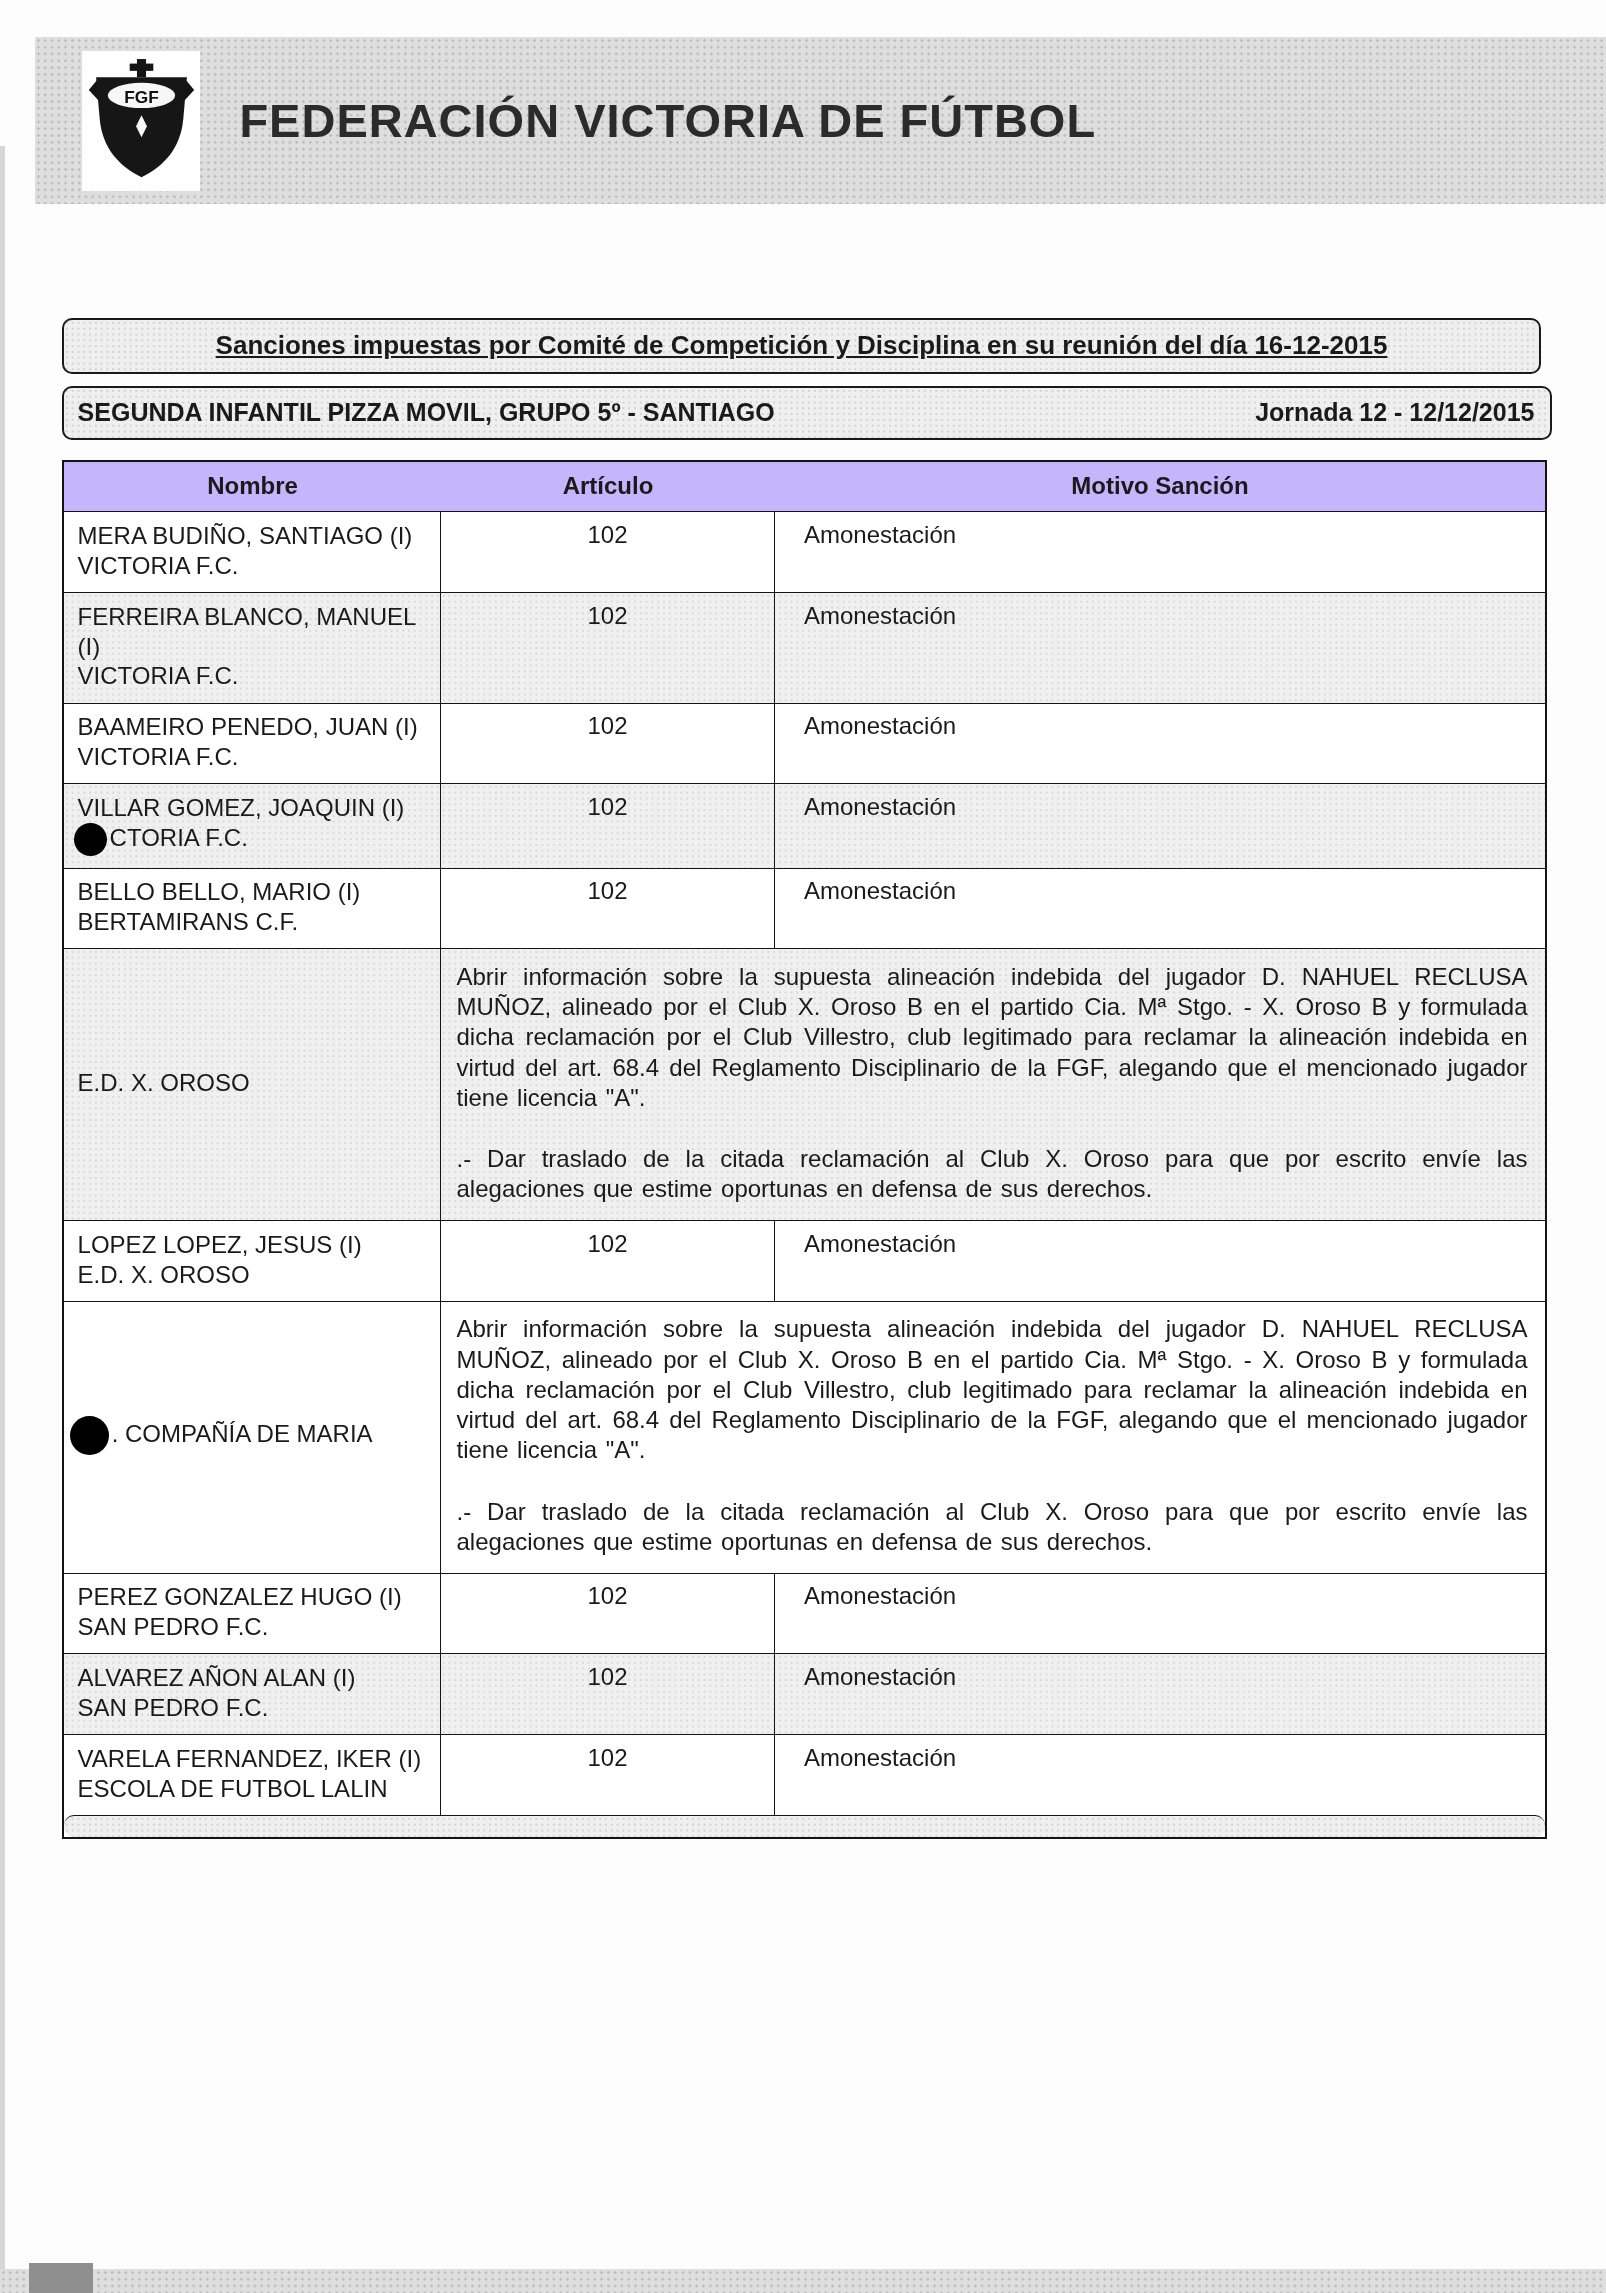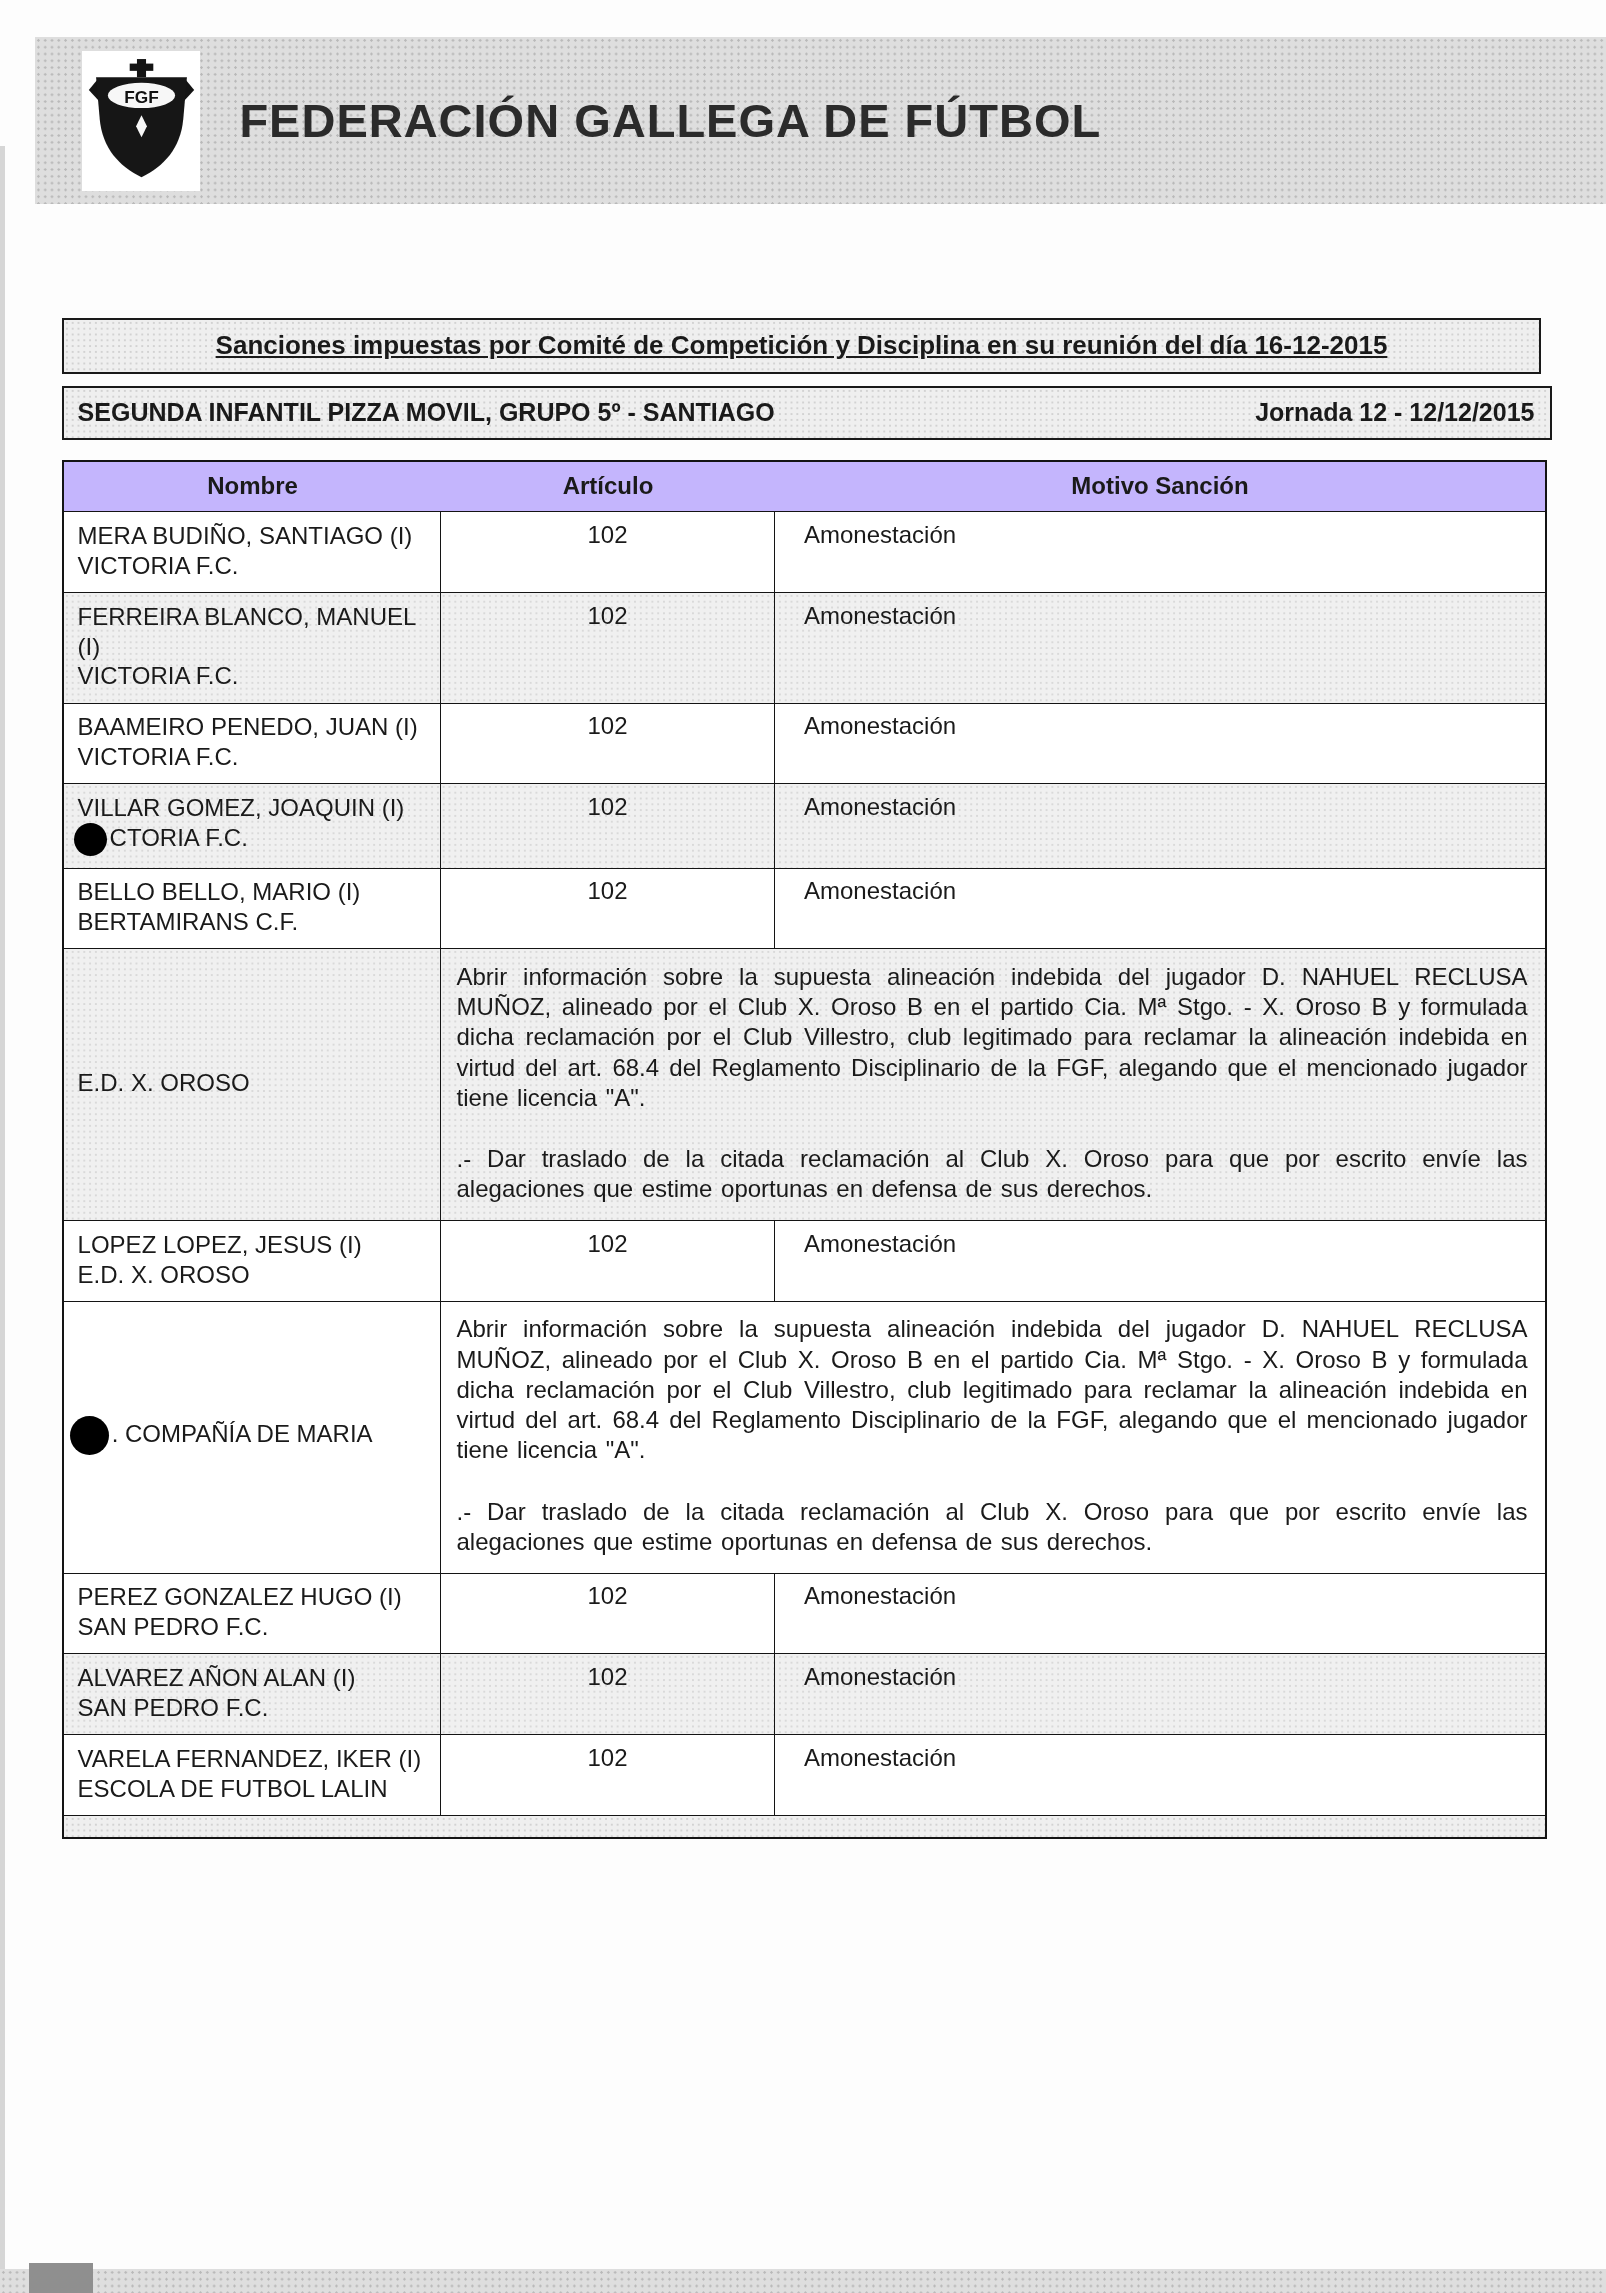--- a/index.html
+++ b/index.html
@@ -15,20 +15,21 @@
   .halftone{
     background-color:#dedede;
     background-image:radial-gradient(#b9b9b9 1.2px, transparent 1.4px);
     background-size:6.8px 6.8px;
     padding-left:28px;
   }
   .halftone-light{
     background-color:#efefef;
     background-image:radial-gradient(#d2d2d2 1px, transparent 1.2px);
     background-size:5.8px 5.8px;
+    border-radius:10px;
   }
   .left-scan-edge{
     position:absolute;left:0;top:146px;bottom:0;width:4.9px;background:#d6d6d6;
   }
   
   .header-band{
     position:absolute;top:37px;left:35px;width:1556px;height:167px;
     display:flex;align-items:center;
   }
   .logo-box{
@@ -120,21 +121,21 @@
           <rect x="47" y="5" width="26" height="8" fill="#141414"></rect>
           <path d="M12 22 L2 34 L15 48 Z" fill="#141414"></path>
           <path d="M108 22 L118 34 L105 48 Z" fill="#141414"></path>
           <path d="M10 20 H110 L106 66 C103 98 85 118 60 130 C35 118 17 98 14 66 Z" fill="#161616"></path>
           <ellipse cx="60" cy="40" rx="37" ry="14" fill="#f7f7f7"></ellipse>
           <text x="60" y="48" text-anchor="middle" font-family="Liberation Sans, DejaVu Sans, sans-serif" font-size="19" font-weight="bold" fill="#111111">FGF</text>
           <path d="M60 62 L66 74 L60 86 L54 74 Z" fill="#f7f7f7"></path>
         </svg>
       </span>
     </div>
-    <div class="fed-title">FEDERACIÓN GALLEGA DE FÚTBOL</div>
+    <div class="fed-title">FEDERACIÓN VICTORIA DE FÚTBOL</div>
   </div>
 
   <div class="sanctions-bar halftone-light">
     <span class="u">Sanciones impuestas por Comité de Competición y Disciplina en su reunión del día 16-12-2015</span>
   </div>
 
   <div class="group-bar halftone-light">
     <span>SEGUNDA INFANTIL PIZZA MOVIL, GRUPO 5º - SANTIAGO</span>
     <span>Jornada 12 - 12/12/2015</span>
   </div>

